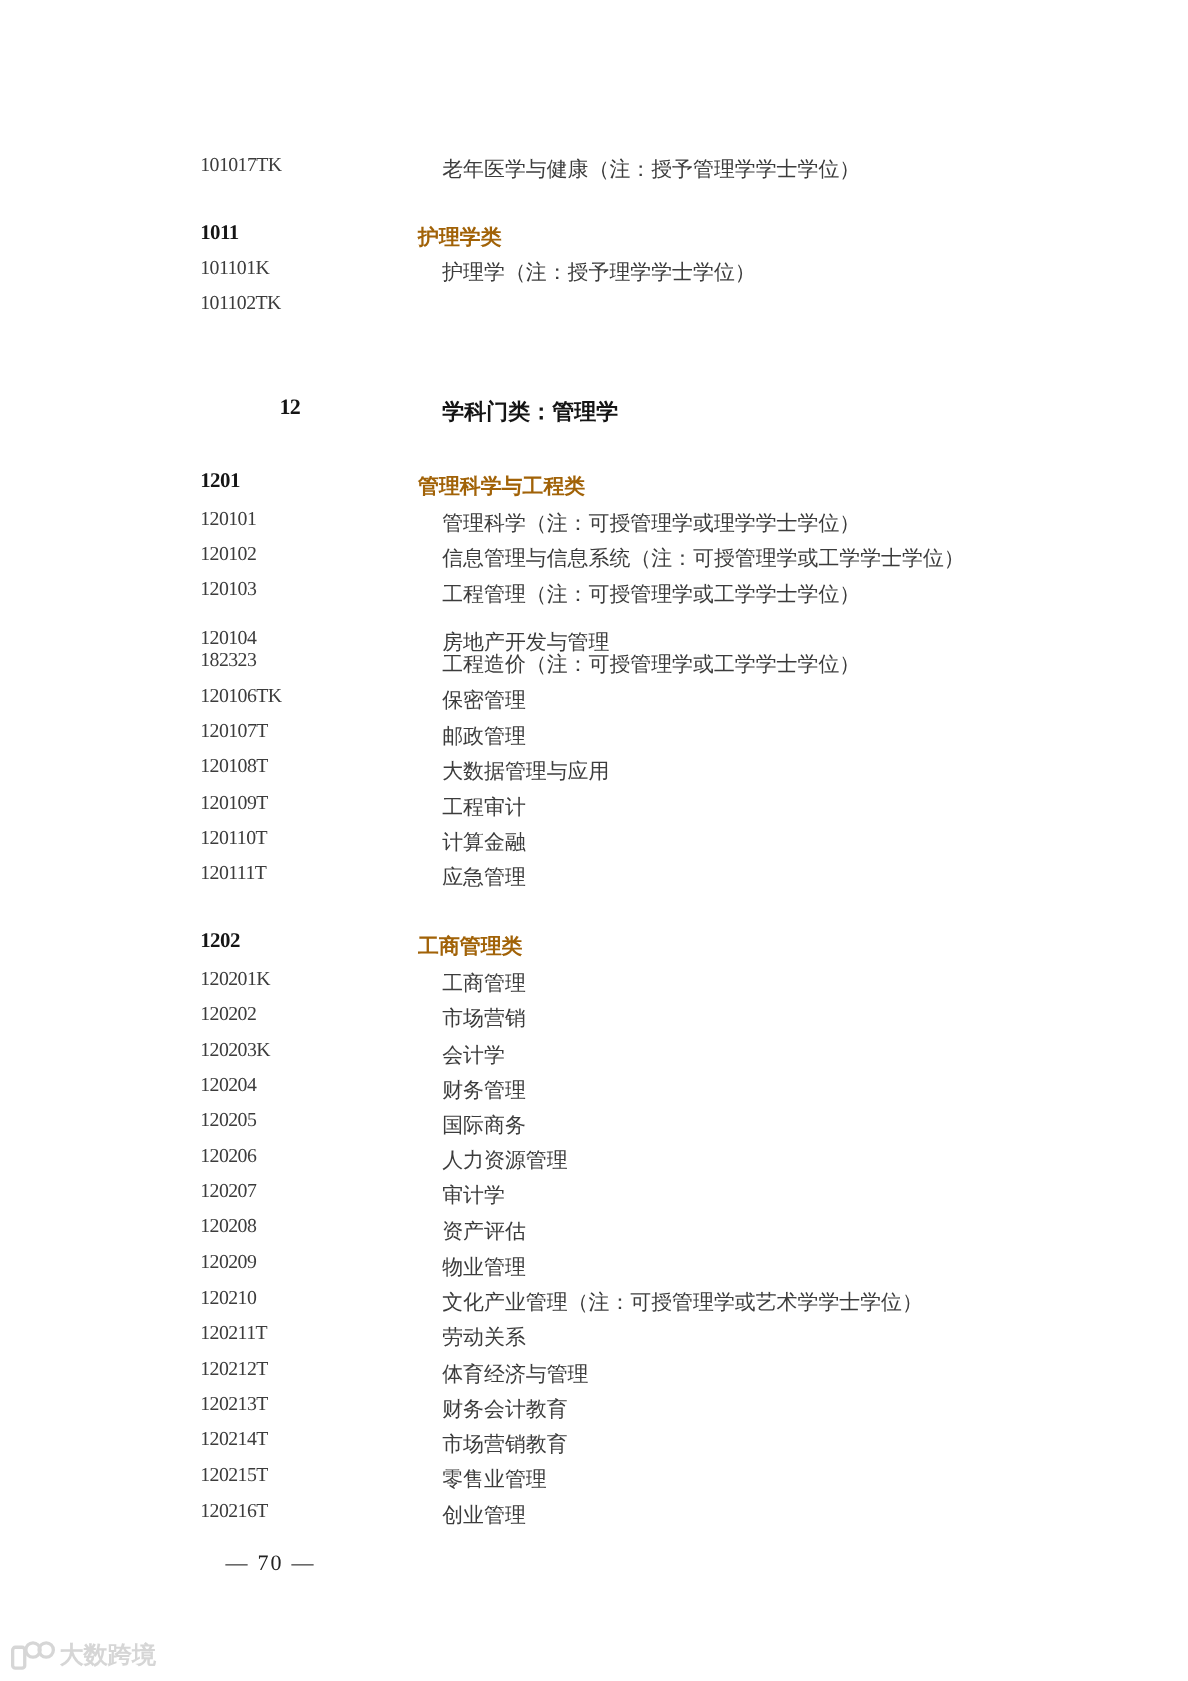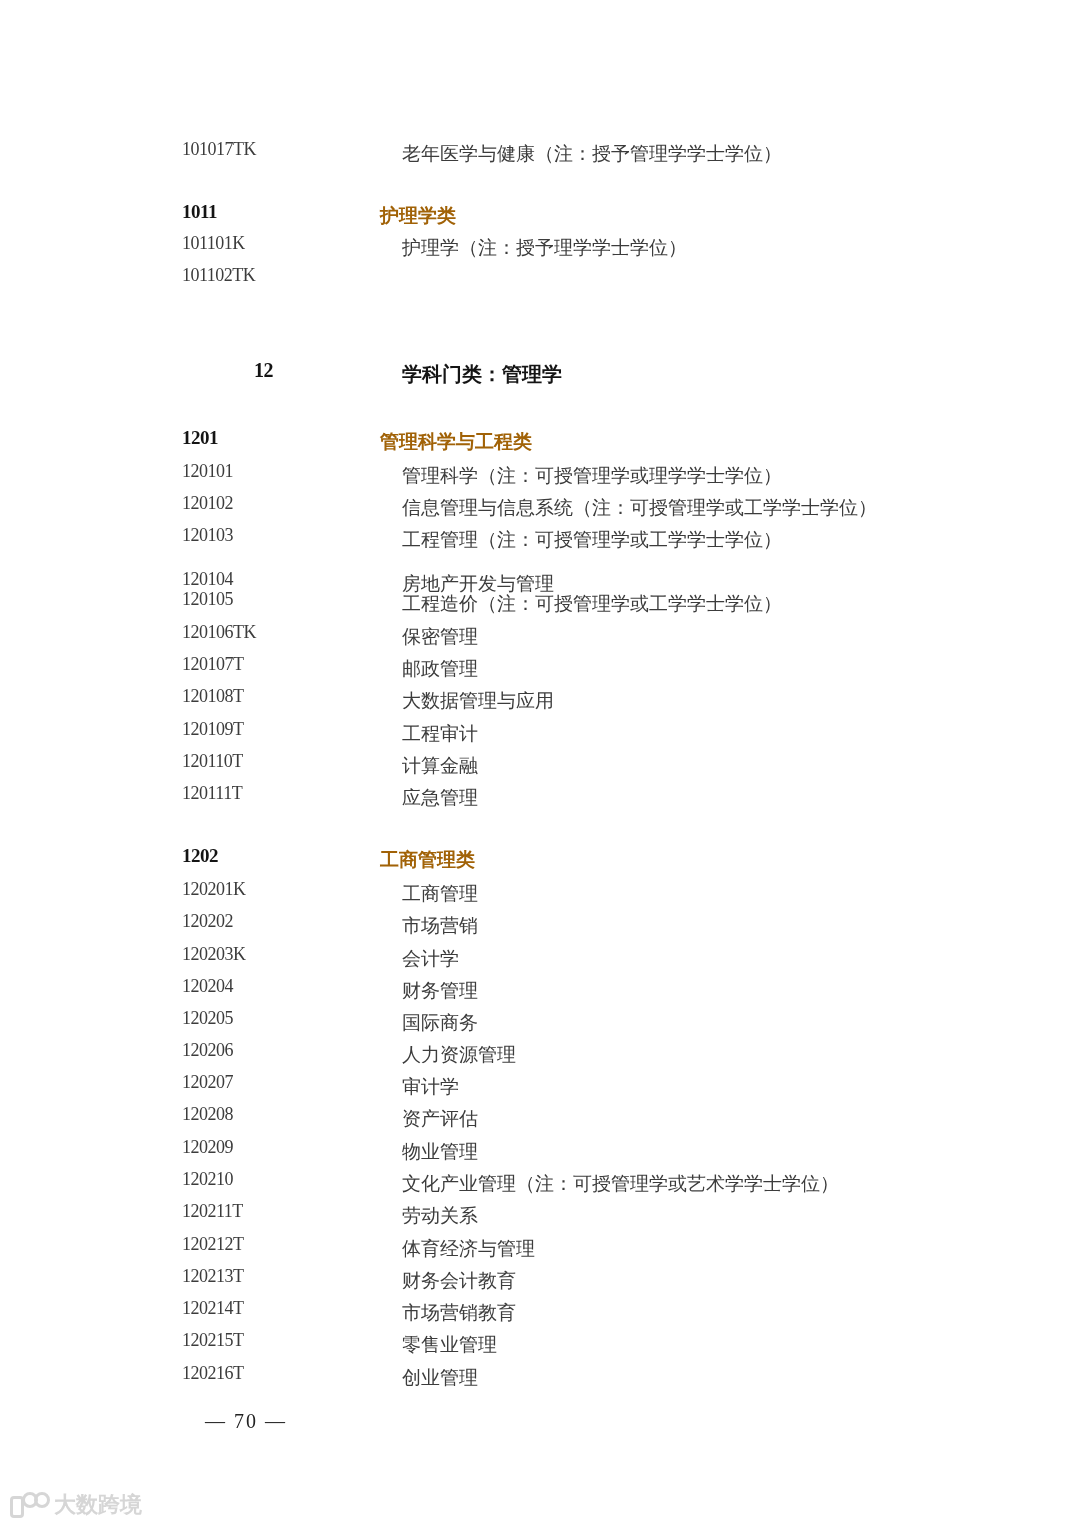--- a/index.html
+++ b/index.html
@@ -60,21 +60,21 @@
       </div>
       <div class="row item" style="top: 523px;">
         <span class="code">120103</span>
         <span class="name">工程管理（注：可授管理学或工学学士学位）</span>
       </div>
       <div class="row item" style="top: 555px; margin-top: 12px;">
         <span class="code">120104</span>
         <span class="name">房地产开发与管理</span>
       </div>
       <div class="row item" style="top: 587px;">
-        <span class="code">120105</span>
+        <span class="code">182323</span>
         <span class="name">工程造价（注：可授管理学或工学学士学位）</span>
       </div>
       <div class="row item" style="top: 620px;">
         <span class="code">120106TK</span>
         <span class="name">保密管理</span>
       </div>
       <div class="row item" style="top: 652px;">
         <span class="code">120107T</span>
         <span class="name">邮政管理</span>
       </div>

